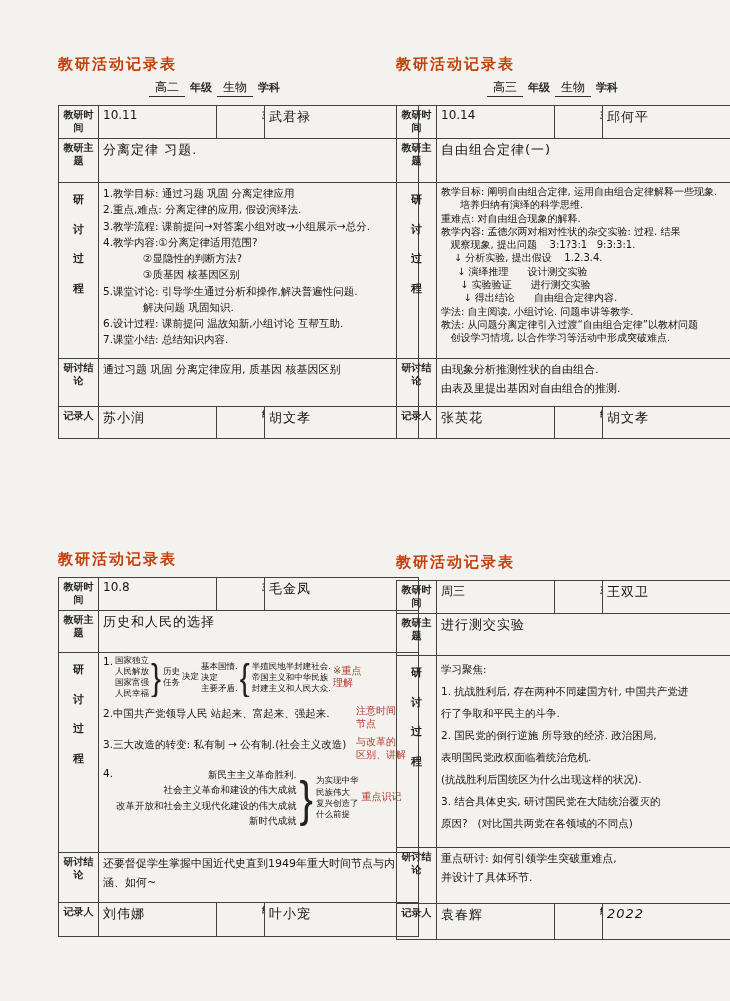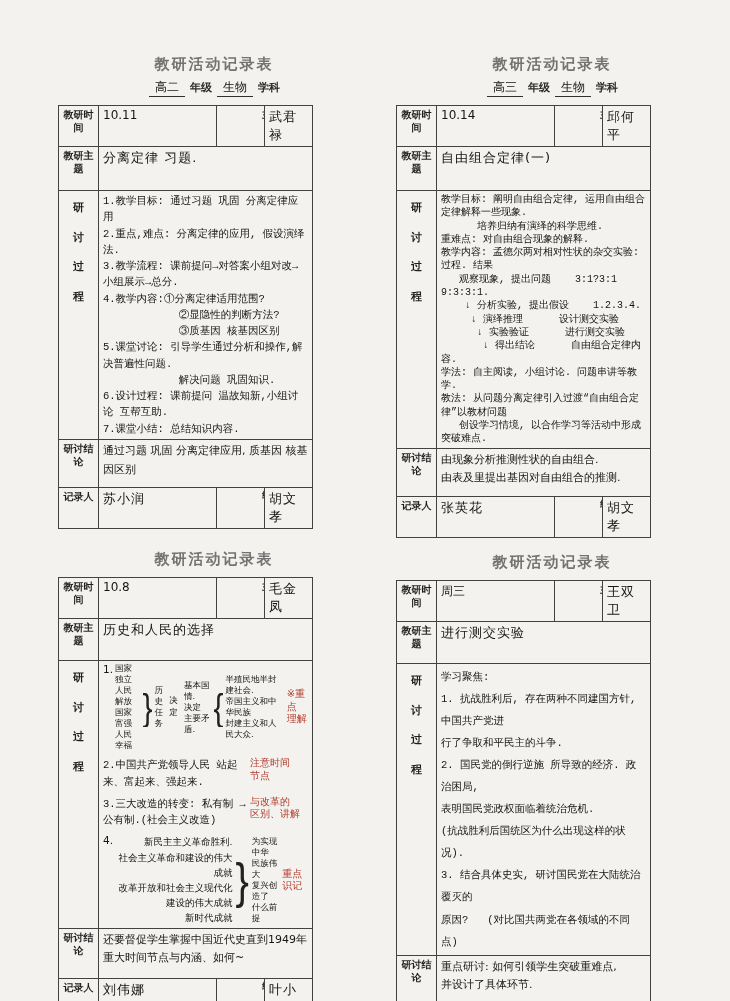--- a/index.html
+++ b/index.html
@@ -8,38 +8,38 @@
     background:#f3f2ee;
     font-family:"Liberation Sans","DejaVu Sans",sans-serif;
     color:#262626;overflow:hidden;
   }
   .form{position:absolute;width:312px;}
   #f0{left:58px;top:55px;}
   #f1{left:396px;top:55px;}
   #f2{left:58px;top:550px;}
   #f3{left:396px;top:553px;}
 
-  .title{text-align:center;font-weight:bold;font-size:15px;letter-spacing:2px;color:#737373;}
+  .title{font-weight:bold;font-size:15px;letter-spacing:2px;color:#c2410c;}
   .subtitle{text-align:center;font-size:11px;margin-top:5px;color:#2a2a2a;}
   .subtitle .plab{font-weight:600;margin:0 2px;}
   .u{display:inline-block;min-width:36px;border-bottom:1.3px solid #2f2f2f;text-align:center;margin:0 3px;font-size:12px;}
 
-  table.grid{border-collapse:collapse;table-layout:fixed;width:255px;margin-top:8px;background:transparent;}
+  table.grid{border-collapse:collapse;table-layout:fixed;width:361px;margin-top:8px;background:transparent;}
   table.grid td{border:1.6px solid #424242;vertical-align:top;padding:2px 4px;overflow:hidden;}
   td.lab{font-size:10px;font-weight:600;text-align:center;vertical-align:middle;padding:2px 3px;word-break:break-all;line-height:1.3;color:#1f1f1f;}
   td.lab.one{word-break:keep-all;padding-left:45px;}
   td.lab.small{font-size:9px;}
   .vlab{width:12px;margin:0 auto;word-break:break-all;line-height:2.7;font-size:11px;}
 
   .hw{font-family:"DejaVu Sans","Liberation Sans",sans-serif;color:#151515;}
   .val{font-size:12px;vertical-align:middle;padding-left:10px;}
   .val.big{font-size:13px;letter-spacing:1px;}
   .pre{white-space:pre-wrap;}
   td.proc{padding:4px 2px 2px 5px;}
-  .line{white-space:pre-wrap;font-size:10.5px;line-height:1.55;font-family:Liberation Mono, monospace;}
+  .line{white-space:pre-wrap;font-size:10.5px;line-height:1.55;}
   #f1 .line{font-size:10px;line-height:1.33;}
   #f3 .line{font-size:10.5px;line-height:2.1;}
   td.concl{font-size:11px;line-height:1.7;padding:6px 6px;}
   .red{color:#b23a2c;}
   .tiny{font-size:10px;line-height:1.25;}
 
   
   .item1{display:flex;align-items:center;gap:2px;margin-bottom:4px;}
   .item1 .no{font-size:10.5px;align-self:flex-start;}
   .blk{font-size:8.5px;line-height:1.3;}

